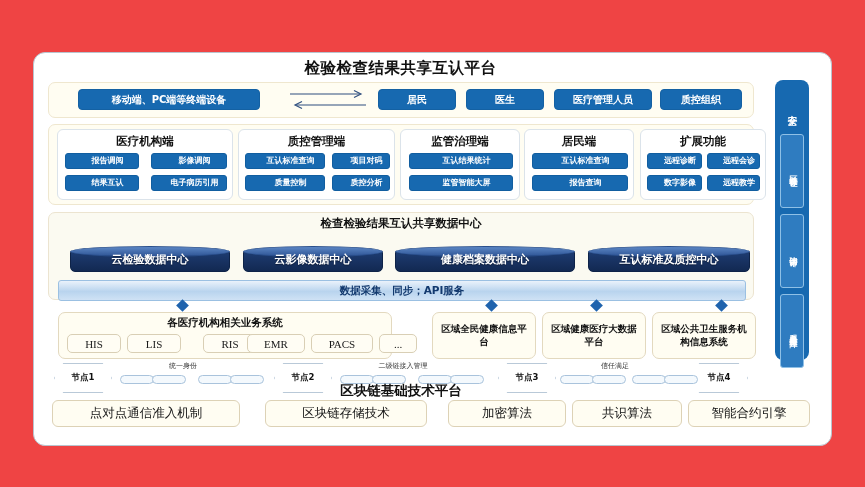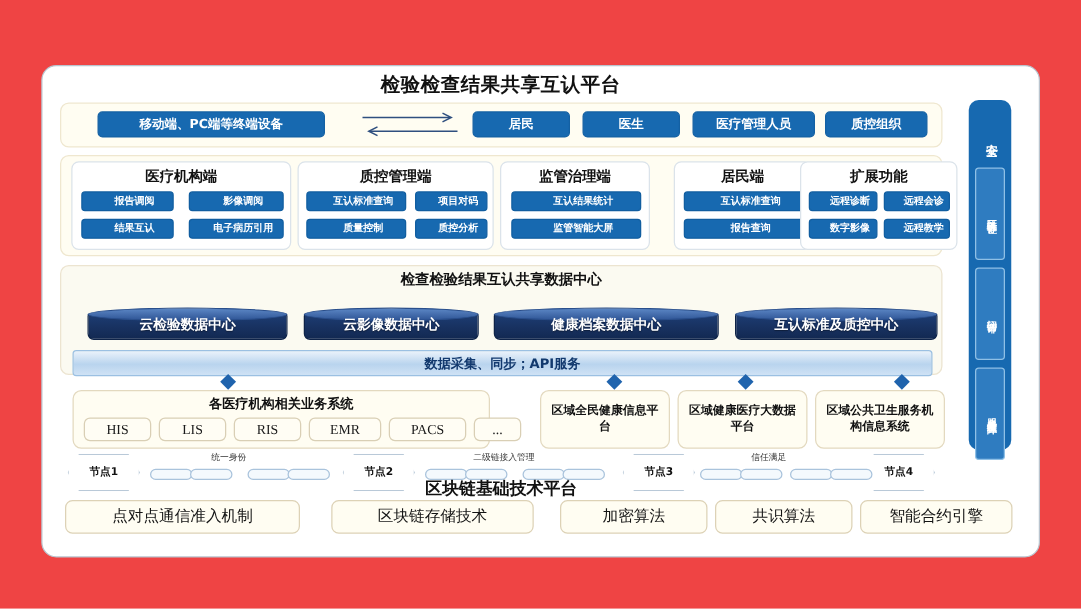--- a/index.html
+++ b/index.html
@@ -107,21 +107,21 @@
     justify-content: center;
     text-align: left;
     height: 16px;
     line-height: 1;
     padding-left: 11px;
   }
 
   #grp-0 { left: 57px;  width: 176px; }
   #grp-1 { left: 238px; width: 157px; }
   #grp-2 { left: 400px; width: 120px; }
-  #grp-3 { left: 539px; width: 110px; }
+  #grp-3 { left: 524px; width: 110px; }
   #grp-4 { left: 640px; width: 126px; }
 
   
   #row-datacenter { left: 48px; top: 212px; width: 706px; height: 88px;
                     background: #fbfaf1; border: 1px solid #ece4d0; }
 
   .dc-title {
     position: absolute;
     left: 48px; top: 216px; width: 706px;
     text-align: center;
@@ -396,21 +396,21 @@
 
   <div class="diamond" style="left:178px;"></div>
   <div class="diamond" style="left:487px;"></div>
   <div class="diamond" style="left:592px;"></div>
   <div class="diamond" style="left:717px;"></div>
 
   <div class="sys-card" id="sys-main">
     <div class="sys-main-title">各医疗机构相关业务系统</div>
     <div class="sys-tag" style="left:8px;   width:54px;">HIS</div>
     <div class="sys-tag" style="left:68px;  width:54px;">LIS</div>
-    <div class="sys-tag" style="left:128px; width:54px;">RIS</div>
+    <div class="sys-tag" style="left:144px; width:54px;">RIS</div>
     <div class="sys-tag" style="left:188px; width:58px;">EMR</div>
     <div class="sys-tag" style="left:252px; width:62px;">PACS</div>
     <div class="sys-tag" style="left:320px; width:38px;">...</div>
   </div>
 
   <div class="sys-card" id="sys-0">
     <div class="sys-card-text">区域全民健康信息平台</div>
   </div>
   <div class="sys-card" id="sys-1">
     <div class="sys-card-text">区域健康医疗大数据平台</div>

